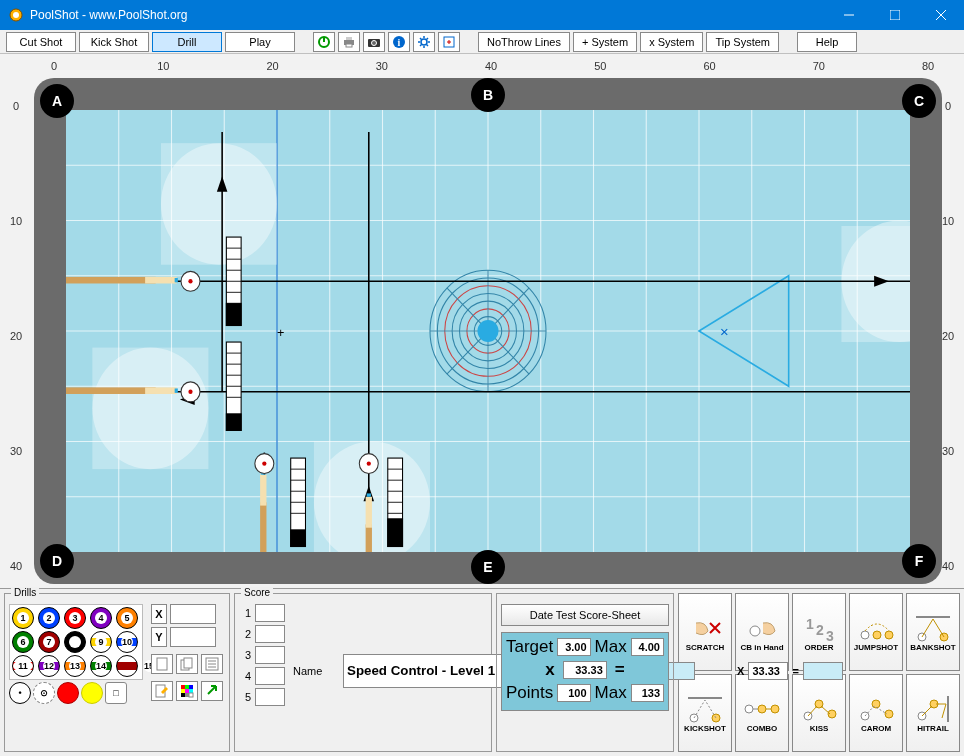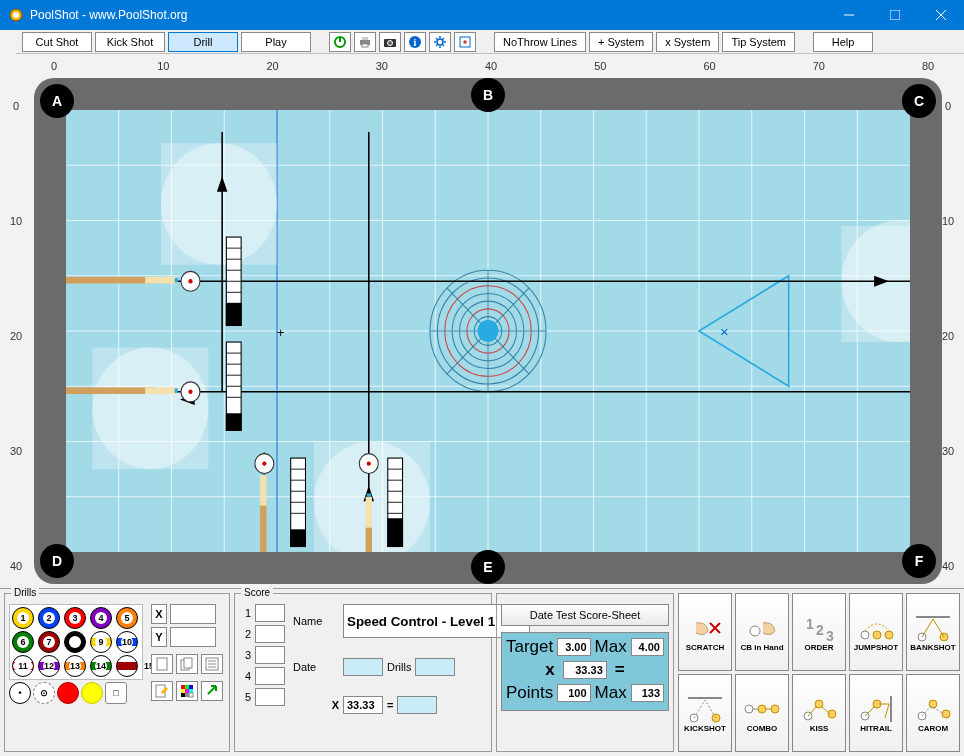--- a/index.html
+++ b/index.html
@@ -2,21 +2,21 @@
 <html><head>
 <meta charset="utf-8">
 <style>
   * { box-sizing: border-box; margin: 0; padding: 0; }
   body { font-family: "Segoe UI", Tahoma, sans-serif; font-size: 11px; background: #f2f2f2; width: 964px; height: 756px; overflow: hidden; }
   .titlebar { height: 30px; background: #0078d7; color: #fff; display: flex; align-items: center; padding: 0 0 0 8px; }
   .titlebar .icon { width: 16px; height: 16px; margin-right: 6px; }
   .titlebar .title { font-size: 12px; flex: 0 0 auto; }
   .titlebar .spacer { flex: 1; }
   .winbtn { width: 46px; height: 30px; display: flex; align-items: center; justify-content: center; color: #fff; }
-  .toolbar { height: 24px; background: #f0f0f0; display: flex; align-items: center; padding: 0 6px; gap: 3px; border-bottom: 1px solid #c0c0c0; margin-left: 16px; }
+  .toolbar { height: 24px; background: #f0f0f0; display: flex; align-items: center; padding: 0 6px; gap: 3px; border-bottom: 1px solid #c0c0c0; }
   .tbtn { height: 20px; padding: 0 8px; background: #fff; border: 1px solid #888; font-size: 11px; display: flex; align-items: center; justify-content: center; cursor: pointer; min-width: 70px; }
   .tbtn.sel { background: #cde8ff; border-color: #0078d7; }
   .ibtn { width: 22px; height: 20px; background: #fff; border: 1px solid #888; display: flex; align-items: center; justify-content: center; cursor: pointer; }
   .tgap { width: 12px; }
   .table-area { position: relative; height: 534px; background: #f2f2f2; }
   .xlabels { position: absolute; left: 44px; right: 26px; top: 6px; display: flex; justify-content: space-between; font-size: 11px; color: #333; }
   .xlabels span, .ylabels span { width: 20px; text-align: center; }
   .ylabels { position: absolute; top: 46px; bottom: 16px; left: 6px; display: flex; flex-direction: column; justify-content: space-between; font-size: 11px; color: #333; align-items: center; }
   .ylabels.right { left: auto; right: 6px; }
   .poolframe { position: absolute; left: 34px; right: 22px; top: 24px; bottom: 4px; background: #6b6b6b; border-radius: 20px; padding: 16px; }
@@ -34,21 +34,21 @@
   .ball { width: 22px; height: 22px; border-radius: 50%; border: 1px solid #000; display: flex; align-items: center; justify-content: center; font-size: 9px; font-weight: bold; cursor: pointer; background: #fff; }
   .xypanel { display: flex; flex-direction: column; gap: 3px; margin-left: 4px; }
   .xyrow { display: flex; gap: 3px; align-items: center; }
   .xyrow .lbl { width: 16px; height: 20px; border: 1px solid #888; background: #fff; display: flex; align-items: center; justify-content: center; font-weight: bold; }
   .xyrow input { width: 46px; height: 20px; border: 1px solid #888; padding: 0 2px; }
   .iconrow { display: flex; gap: 3px; margin-top: 4px; }
   .score { width: 258px; }
   .scorerow { display: flex; align-items: center; gap: 4px; margin-bottom: 3px; }
   .scorerow .n { width: 12px; text-align: right; }
   .scorerow input { width: 30px; height: 18px; border: 1px solid #888; }
-  .scorefields { display: flex; flex-direction: column; gap: 20px; }
+  .scorefields { display: flex; flex-direction: row; gap: 3px; margin-top: 28px; }
   .field { display: flex; align-items: center; gap: 4px; }
   .field .fl { width: 46px; font-size: 11px; }
   .field input { flex: 1; height: 18px; border: 1px solid #888; padding: 0 3px; font-weight: bold; background: #fff; }
   .field .ro { background: #c9ecf7; border: 1px solid #888; height: 18px; padding: 0 3px; display: flex; align-items: center; font-weight: bold; min-width: 40px; }
   .skill { width: 178px; }
   .skillbtn { height: 22px; border: 1px solid #888; background: linear-gradient(#fff,#e8e8e8); display: flex; align-items: center; justify-content: center; cursor: pointer; margin-bottom: 6px; font-size: 11px; }
   .skillbox { background: #7fc7d9; border: 1px solid #888; padding: 4px; }
   .skillrow { display: flex; align-items: center; gap: 4px; margin-bottom: 3px; justify-content: space-between; }
   .skillrow .sl { font-size: 17px; }
   .skillrow .sv { background: #fff; border: 1px solid #888; height: 18px; width: 44px; text-align: right; padding: 0 3px; font-weight: bold; display: flex; align-items: center; justify-content: flex-end; }
@@ -599,30 +599,30 @@
         <svg class="sicon">
           <circle cx="8" cy="22" r="4" fill="#fff" stroke="#888"></circle>
           <circle cx="19" cy="10" r="4" fill="#ffd060" stroke="#c09000"></circle>
           <circle cx="32" cy="20" r="4" fill="#ffd060" stroke="#c09000"></circle>
           <path d="M8 22 L17 12 M21 12 L30 20" stroke="#c09000" fill="none"></path>
         </svg>
         <span>KISS</span>
       </div>
     <div class="shotbtn">
         <svg class="sicon">
+          <circle cx="8" cy="22" r="4" fill="#fff" stroke="#888"></circle>
+          <circle cx="19" cy="10" r="4" fill="#ffd060" stroke="#c09000"></circle>
+          <circle cx="32" cy="20" r="4" fill="#ffd060" stroke="#c09000"></circle>
+          <path d="M8 22 L17 12 L30 20" stroke="#888" fill="none" stroke-dasharray="2 2"></path>
+        </svg>
+        <span>CAROM</span>
+      </div>
+    <div class="shotbtn">
+        <svg class="sicon">
           <line x1="34" y1="2" x2="34" y2="28" stroke="#888" stroke-width="2"></line>
           <circle cx="8" cy="22" r="4" fill="#fff" stroke="#888"></circle>
           <circle cx="20" cy="10" r="4" fill="#ffd060" stroke="#c09000"></circle>
           <path d="M8 22 L18 12 M22 10 L32 10 L28 24" stroke="#c09000" fill="none"></path>
         </svg>
         <span>HITRAIL</span>
       </div>
-    <div class="shotbtn">
-        <svg class="sicon">
-          <circle cx="8" cy="22" r="4" fill="#fff" stroke="#888"></circle>
-          <circle cx="19" cy="10" r="4" fill="#ffd060" stroke="#c09000"></circle>
-          <circle cx="32" cy="20" r="4" fill="#ffd060" stroke="#c09000"></circle>
-          <path d="M8 22 L17 12 L30 20" stroke="#888" fill="none" stroke-dasharray="2 2"></path>
-        </svg>
-        <span>CAROM</span>
-      </div>
   </div>
 </div>
 
 </body></html>

